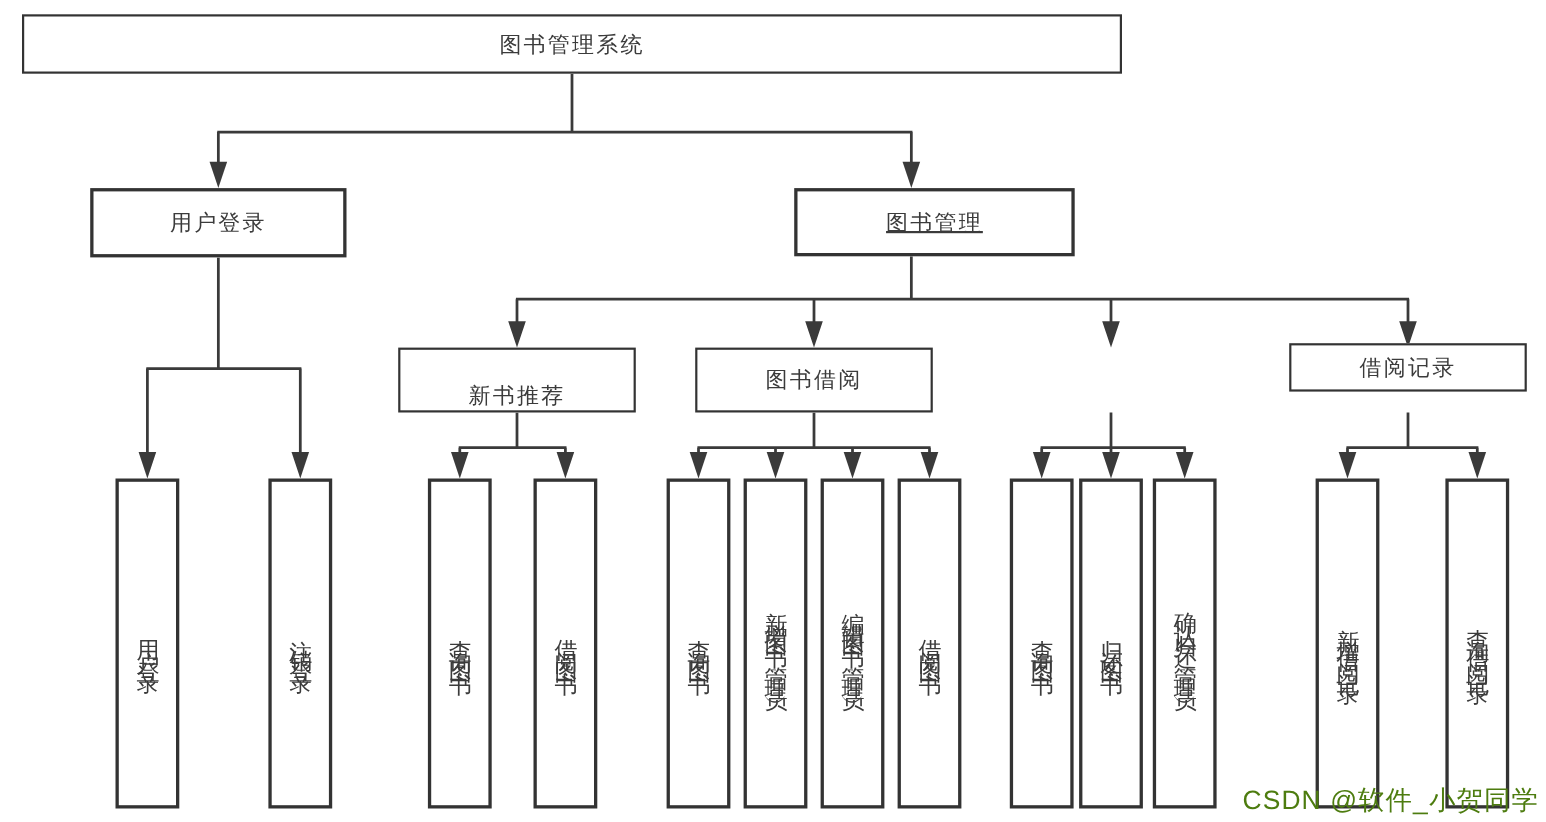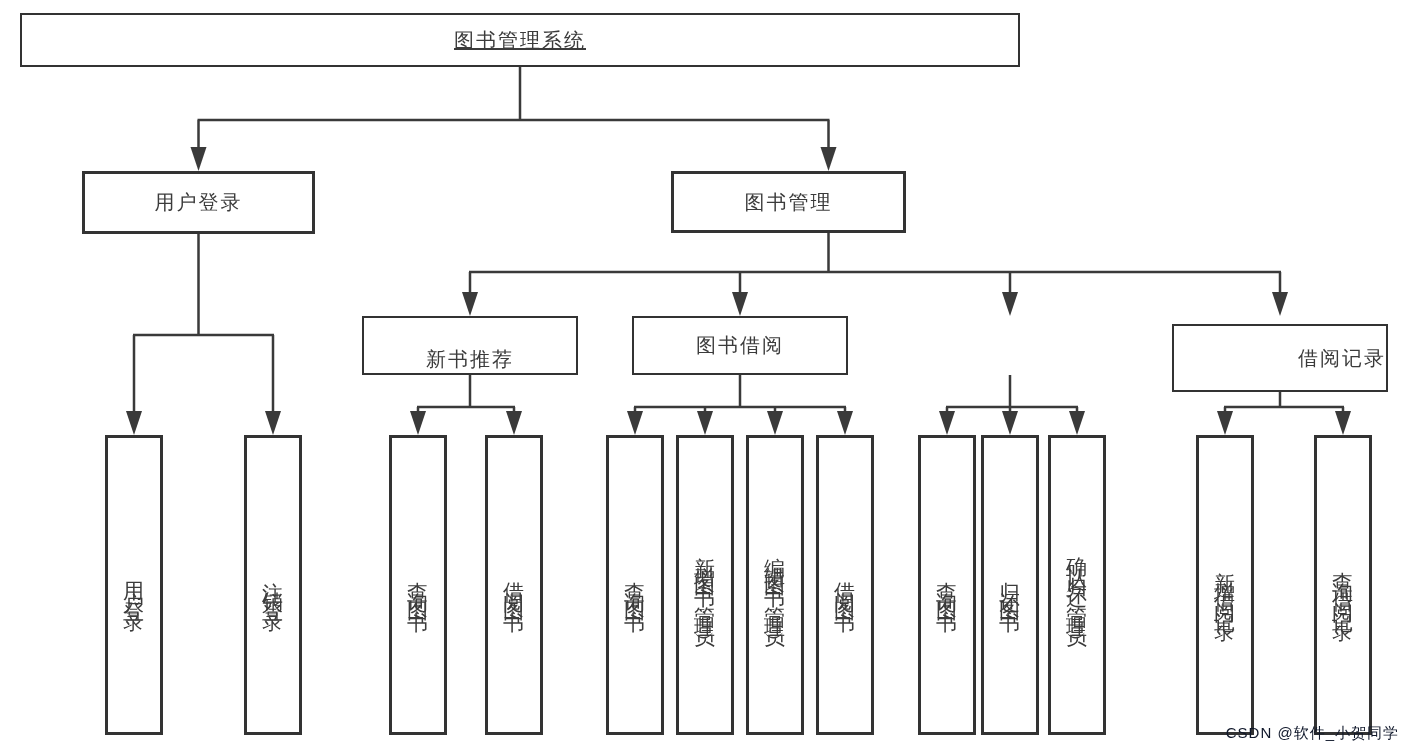--- a/index.html
+++ b/index.html
@@ -36,39 +36,39 @@
     border: 3px solid #333333;
   }
   .leaf > span {
     writing-mode: vertical-rl;
     text-orientation: mixed;
     font-size: 21px;
     letter-spacing: 10px;
     line-height: 1;
     color: #3b3b3b;
   }
-  .root  { left: 20px;  top: 13px;  width: 1000px; height: 54px; text-decoration: underline; }
+  .root  { left: 20px;  top: 13px;  width: 1000px; height: 54px; }
   .l2a   { left: 82px;  top: 171px; width: 233px;  height: 63px; }
-  .l2b   { left: 671px; top: 171px; width: 235px;  height: 62px; }
+  .l2b   { left: 722px; top: 171px; width: 255px;  height: 62px; text-decoration: underline; }
   .m0    { left: 362px; top: 316px; width: 216px;  height: 59px; align-items: flex-end; }
   .m1    { left: 632px; top: 316px; width: 216px;  height: 59px; }
   .m2    { left: 902px; top: 316px; width: 216px;  height: 59px; }
-  .m3    { left: 1172px;top: 324px; width: 216px;  height: 68px; justify-content: flex-end; }
+  .m3    { left: 1172px;top: 312px; width: 216px;  height: 44px; }
   .lf0  { left: 105px;  } .lf1  { left: 244px;  }
   .lf2  { left: 389px;  } .lf3  { left: 485px;  }
   .lf4  { left: 606px;  } .lf5  { left: 676px;  }
   .lf6  { left: 746px;  } .lf7  { left: 816px;  }
   .lf8  { left: 918px;  } .lf9  { left: 981px;  }
   .lf10 { left: 1048px; }
   .lf11 { left: 1196px; } .lf12 { left: 1314px; }
   #watermark {
     position: absolute;
     right: 6px; bottom: 4px;
-    font-size: 15px;
-    color: #0f172a;
+    font-size: 24px;
+    color: #4d7c0f;
     letter-spacing: 1px;
     white-space: nowrap;
   }
 </style>
 </head>
 <body>
 
 <div id="canvas">
 
   <svg id="wires" viewBox="0 0 1405 747" xmlns="http://www.w3.org/2000/svg">

